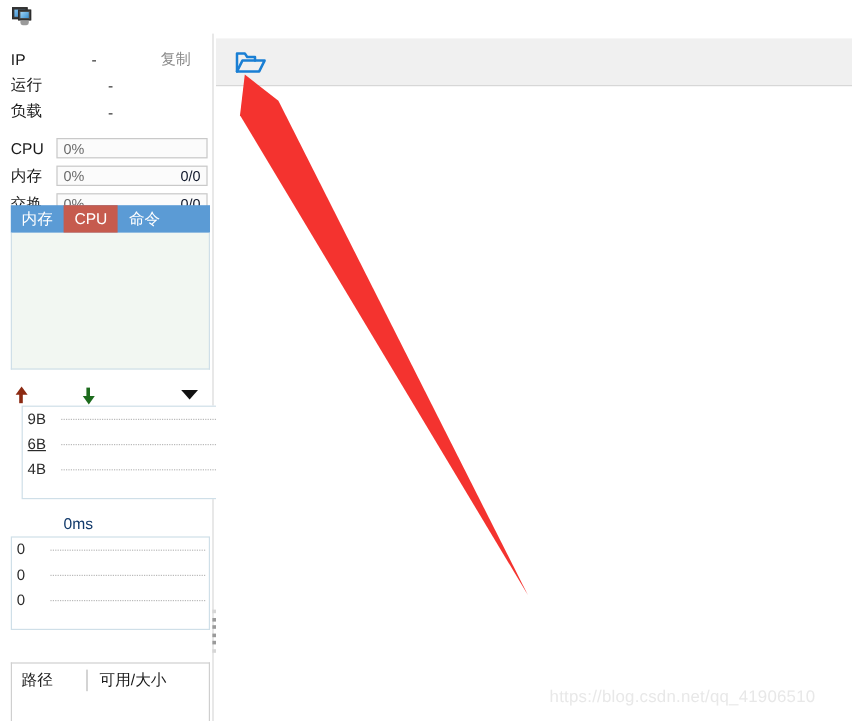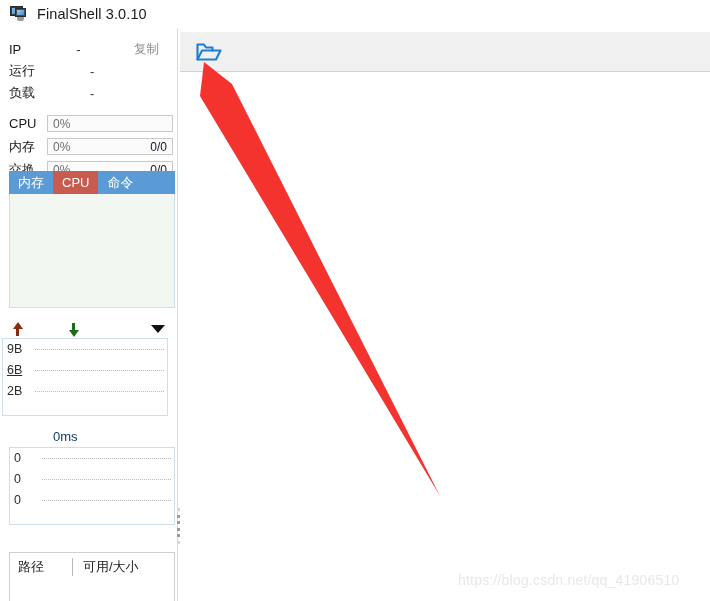--- a/index.html
+++ b/index.html
@@ -227,21 +227,21 @@
     border-top: 8px solid #111;
     cursor: pointer;
   }
 
   .graph {
     position: absolute;
     border: 1px solid #cfdfe8;
     box-sizing: border-box;
     background: #ffffff;
   }
-  #graph-net { left: 2px; top: 338px; width: 166px; height: 78px; }
+  #graph-net { left: 18px; top: 338px; width: 166px; height: 78px; }
   #graph-ping { left: 9px; top: 447px; width: 166px; height: 78px; }
   .graph .gridline {
     position: absolute;
     left: 32px; right: 3px;
     height: 1px;
     border-top: 1px dotted #b9b9b9;
   }
   .graph .ylab {
     position: absolute;
     left: 4px;
@@ -363,21 +363,20 @@
 </style>
 </head>
 <body>
 
 <div id="titlebar">
   <div id="app-icon">
     <span class="screen"></span>
     <span class="screen2"></span>
     <span class="stand"></span>
   </div>
-  <div id="app-title">FinalShell 3.0.10</div>
 </div>
 
 <div id="left-panel">
 
   <div class="info-row" style="margin-top:10px;">
     <span class="ilabel">IP</span>
     <span class="ivalue">-</span>
     <span class="copy-link">复制</span>
   </div>
   <div class="info-row">
@@ -423,21 +422,21 @@
   <span class="arrow-up"></span>
   <span class="arrow-down"></span>
   <span class="caret-down"></span>
 </div>
 
 <div class="graph" id="graph-net">
   <span class="ylab" style="top:4px;">9B</span>
   <span class="gridline" style="top:10px;"></span>
   <span class="ylab" style="top:25px;text-decoration:underline;">6B</span>
   <span class="gridline" style="top:31px;"></span>
-  <span class="ylab" style="top:46px;">2B</span>
+  <span class="ylab" style="top:46px;">4B</span>
   <span class="gridline" style="top:52px;"></span>
 </div>
 
 <div id="ping-header">
   <span>0ms</span>
   <span>本机</span>
 </div>
 
 <div class="graph" id="graph-ping">
   <span class="ylab" style="top:4px;">0</span>

